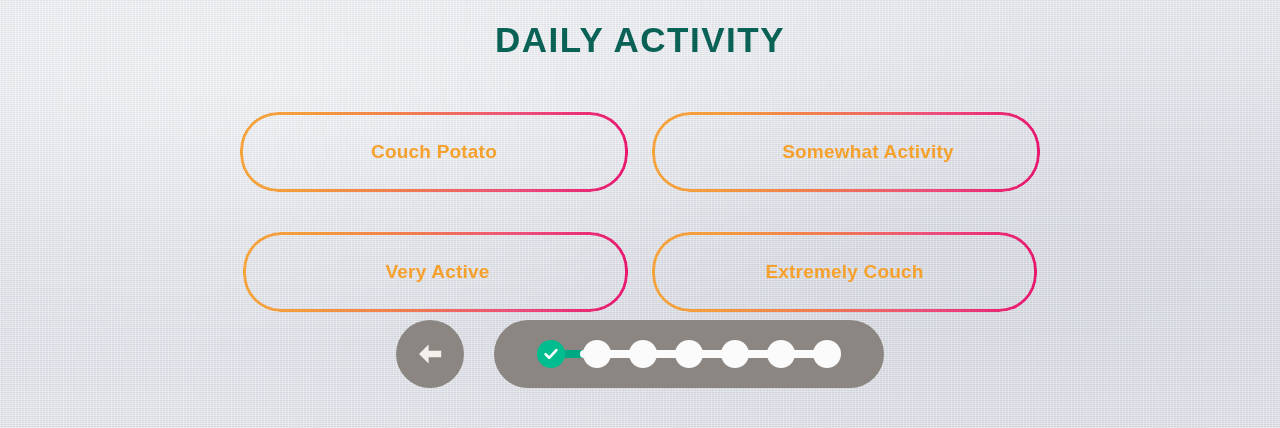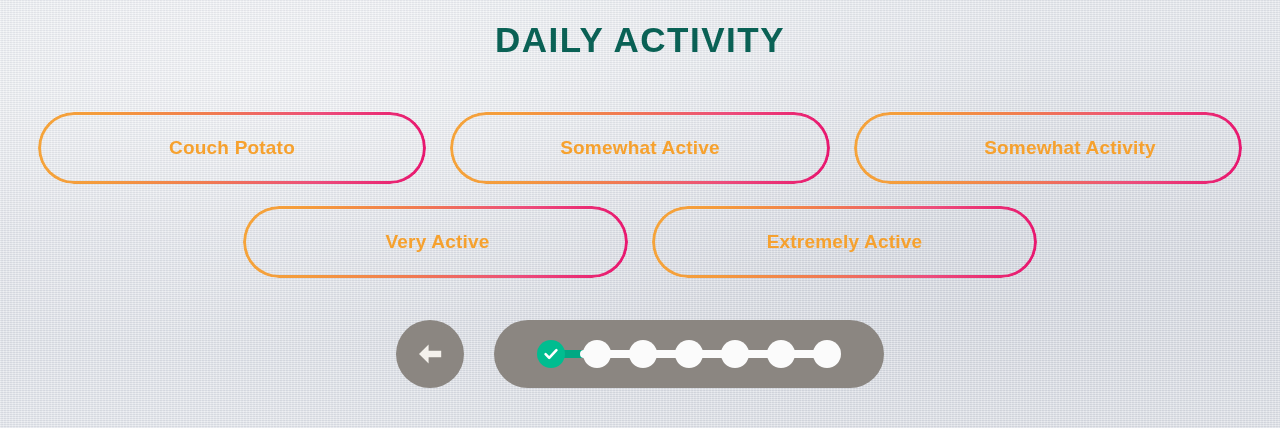--- a/index.html
+++ b/index.html
@@ -49,25 +49,25 @@
     top: 112px;
     left: 0;
     width: 100%;
   }
   .option-row {
     display: flex;
     justify-content: center;
     align-items: center;
   }
   .option-row.row-1 { gap: 24px; }
-  .option-row.row-2 { gap: 24px; margin-top: 22px; }
+  .option-row.row-2 { gap: 24px; margin-top: 40px; }
 
   .option-btn {
     position: relative;
-    height: 72px;
+    height: 80px;
     border-radius: 38px;
     background: transparent;
     border: none;
     padding: 0;
     cursor: pointer;
     display: flex;
     align-items: center;
     justify-content: center;
     box-sizing: border-box;
   }
@@ -204,34 +204,31 @@
 <div id="app">
 
   <div class="page-title">DAILY ACTIVITY</div>
 
   <div class="options-area">
 
     <div class="option-row row-1">
       <button class="option-btn w-couch">
         <span class="option-label">Couch Potato</span>
       </button>
-      <button class="option-btn w-somewhat">
-        <span class="option-label">Somewhat Active</span>
-      </button>
       <button class="option-btn w-average">
         <span class="option-label">Somewhat Activity</span>
       </button>
     </div>
 
     <div class="option-row row-2">
       <button class="option-btn w-very">
         <span class="option-label">Very Active</span>
       </button>
       <button class="option-btn w-extremely">
-        <span class="option-label">Extremely Active</span>
+        <span class="option-label">Extremely Couch</span>
       </button>
     </div>
 
   </div>
 
   <div class="bottom-nav">
 
     <button class="back-button">
       <span>
         <svg width="34" height="34" viewBox="0 0 34 34" aria-hidden="true">

